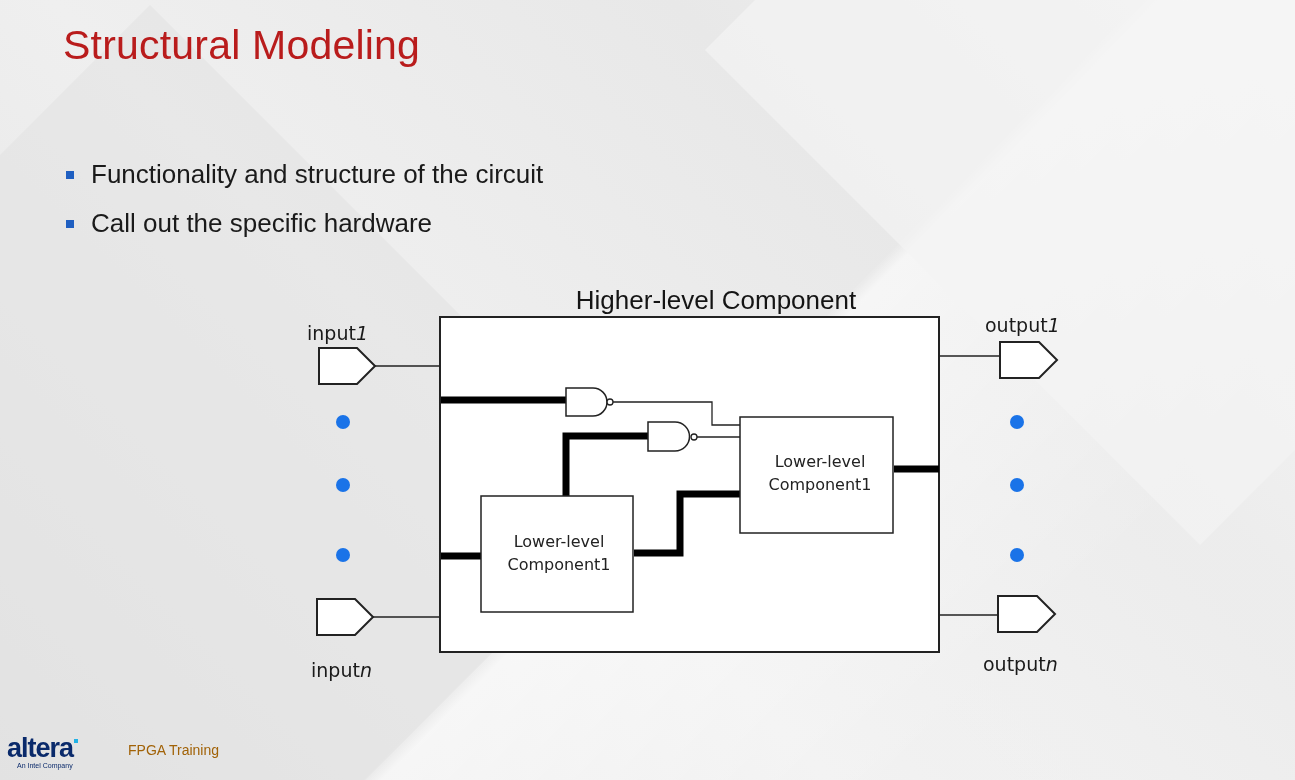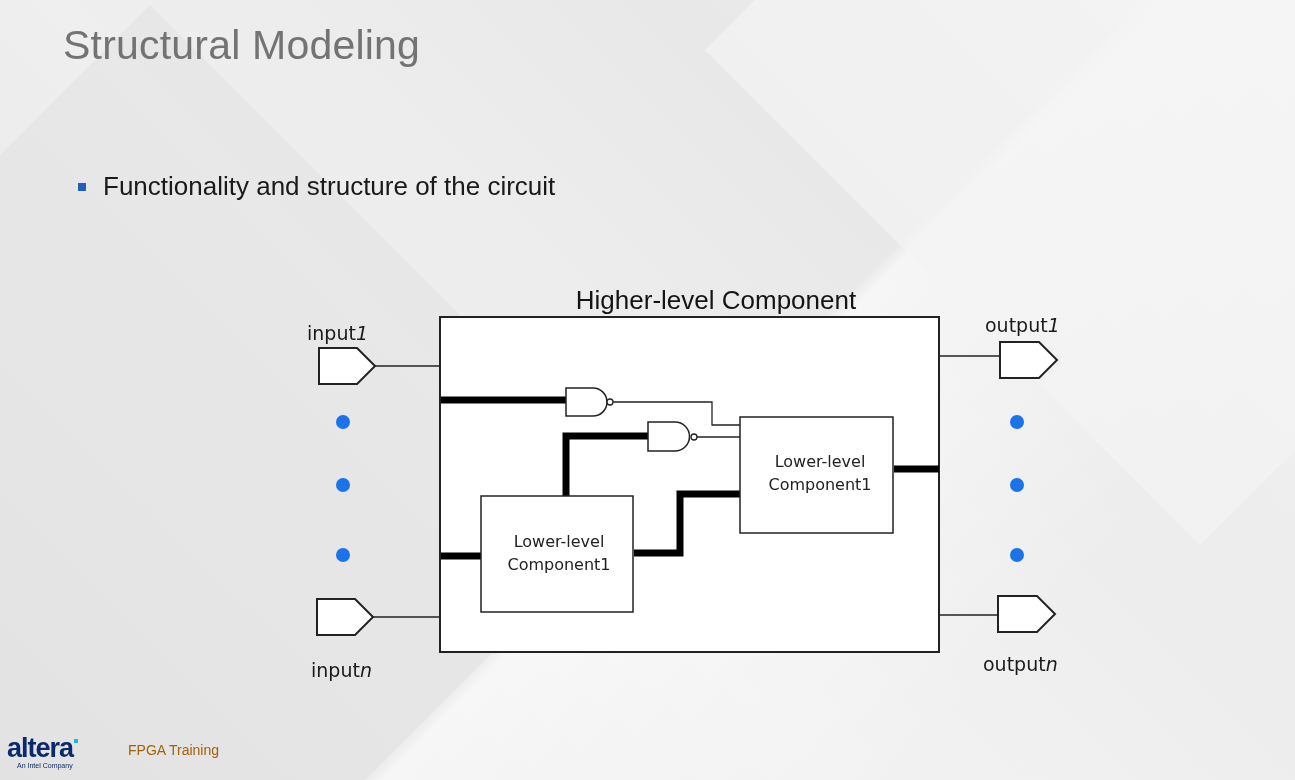--- a/index.html
+++ b/index.html
@@ -10,24 +10,24 @@
   }
   .bg {
     position:absolute; inset:0;
     background:
       linear-gradient(135deg, rgba(255,255,255,0) 0%, rgba(255,255,255,0) 55%, rgba(255,255,255,0.6) 56%, rgba(255,255,255,0.2) 80%),
       linear-gradient(45deg, #e3e3e3 0%, #efefef 40%, #e8e8e8 70%, #f3f3f3 100%);
   }
   .shape1 { position:absolute; left:-200px; top:150px; width:700px; height:700px; background:#e2e2e2; transform:rotate(45deg); opacity:.55; }
   .shape2 { position:absolute; left:850px; top:-300px; width:700px; height:700px; background:#f4f4f4; transform:rotate(45deg); opacity:.7; }
   .title {
-    position:absolute; left:63px; top:22px; font-size:41px; color:#737373;
+    position:absolute; left:63px; top:22px; font-size:41px; color:#b91c1c;
     font-family:"Liberation Sans", sans-serif; font-weight:400; letter-spacing:0.2px;
   }
-  .bullets { position:absolute; left:66px; top:150px; list-style:none; margin:12px; padding:0; }
+  .bullets { position:absolute; left:66px; top:150px; list-style:none; margin:0; padding:0; }
   .bullets li { font-size:26px; color:#1a1a1a; height:49px; display:flex; align-items:center; font-family:"Liberation Sans", sans-serif; }
   .bullet-mark { width:8px; height:8px; background:#1f5fc1; margin-right:17px; display:inline-block; }
   svg.diagram { position:absolute; left:0; top:0; }
   .footer-logo { position:absolute; left:7px; top:734px; font-family:"Liberation Sans", sans-serif; }
   .logo-word { font-size:27px; font-weight:700; color:#0a2a6b; letter-spacing:-1px; line-height:28px; }
   .logo-sub { font-size:7px; color:#0a2a6b; margin-left:10px; }
   .logo-dot { display:inline-block; width:4px; height:4px; background:#21b2e6; vertical-align:top; margin-top:5px; margin-left:1px;}
   .footer-label { position:absolute; left:128px; top:742px; font-size:14px; color:#a16207; font-family:"Liberation Sans", sans-serif; }
 </style>
 </head>
@@ -36,20 +36,24 @@
 <div class="bg"></div>
 <div class="shape1"></div>
 <div class="shape2"></div>
 
 <div class="title">Structural Modeling</div>
 
 <ul class="bullets">
   <li>
       <span class="bullet-mark"></span>
       <span>Functionality and structure of the circuit</span>
+    </li>
+  <li>
+      <span class="bullet-mark"></span>
+      <span>Call out the specific hardware</span>
     </li>
 </ul>
 
 <svg class="diagram" width="1295" height="780">
 
   <text x="716" y="309" text-anchor="middle" font-size="26" fill="#141414" font-family="Liberation Sans, sans-serif">Higher-level Component</text>
 
   <rect x="440" y="317" width="499" height="335" fill="#ffffff" stroke="#222" stroke-width="2"></rect>
 
   <text x="307" y="340" font-size="19" fill="#1a1a1a" font-family="DejaVu Sans, sans-serif"><tspan>input</tspan><tspan font-style="italic">1</tspan></text>

